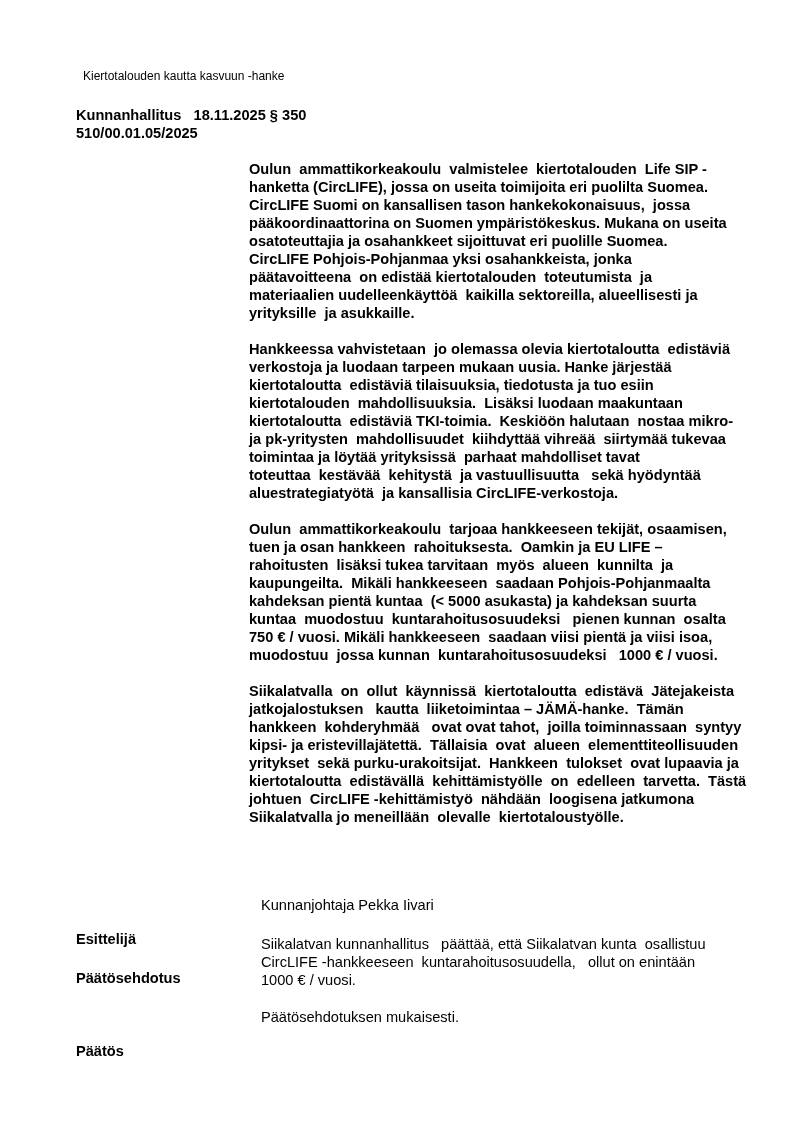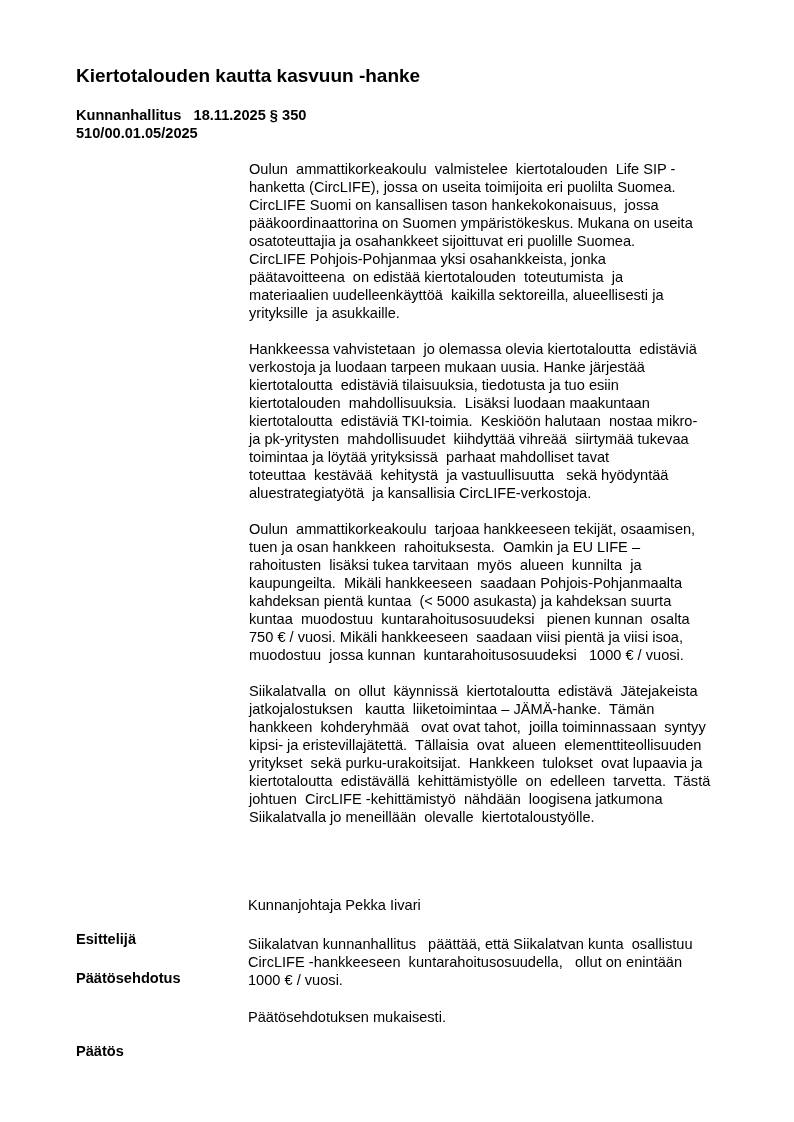--- a/index.html
+++ b/index.html
@@ -1,26 +1,26 @@
 <!DOCTYPE html>
 <html><head>
 <meta charset="utf-8">
 <style>
   html, body { margin: 0; padding: 0; background: #ffffff; }
   body { width: 794px; height: 1122px; position: relative; overflow: hidden;
          font-family: "Liberation Sans", sans-serif; color: #000; font-size: 14.6px; }
-  .title { position: absolute; left: 76px; top: 67px; font-weight: bold; font-size: 19px; line-height: 18px; }
+  .title { position: absolute; left: 83px; top: 67px; font-weight: normal; font-size: 12px; line-height: 18px; }
   .meta { position: absolute; left: 76px; top: 106px; line-height: 18px; }
   .meta div { white-space: pre; font-weight: bold; }
-  .body { position: absolute; left: 249px; top: 160px; width: 495px; line-height: 18px; }
+  .body { position: absolute; left: 249px; top: 160px; width: 495px; line-height: 18px; font-weight: bold; }
   .para { margin: 0 0 18px 0; }
   .line { white-space: pre; display: block; }
   .row { position: absolute; left: 76px; width: 680px; line-height: 18px; }
   .row .label { position: absolute; left: 0; top: 0; font-weight: bold; margin-top: 34px; }
-  .row .value { position: absolute; left: 172px; top: 0; width: 500px; }
+  .row .value { position: absolute; left: 185px; top: 0; width: 500px; }
 </style>
 </head>
 <body>
 
 <div class="title">Kiertotalouden kautta kasvuun -hanke</div>
 
 <div class="meta">
   <div>Kunnanhallitus   18.11.2025 § 350</div>
   <div>510/00.01.05/2025</div>
 </div>

